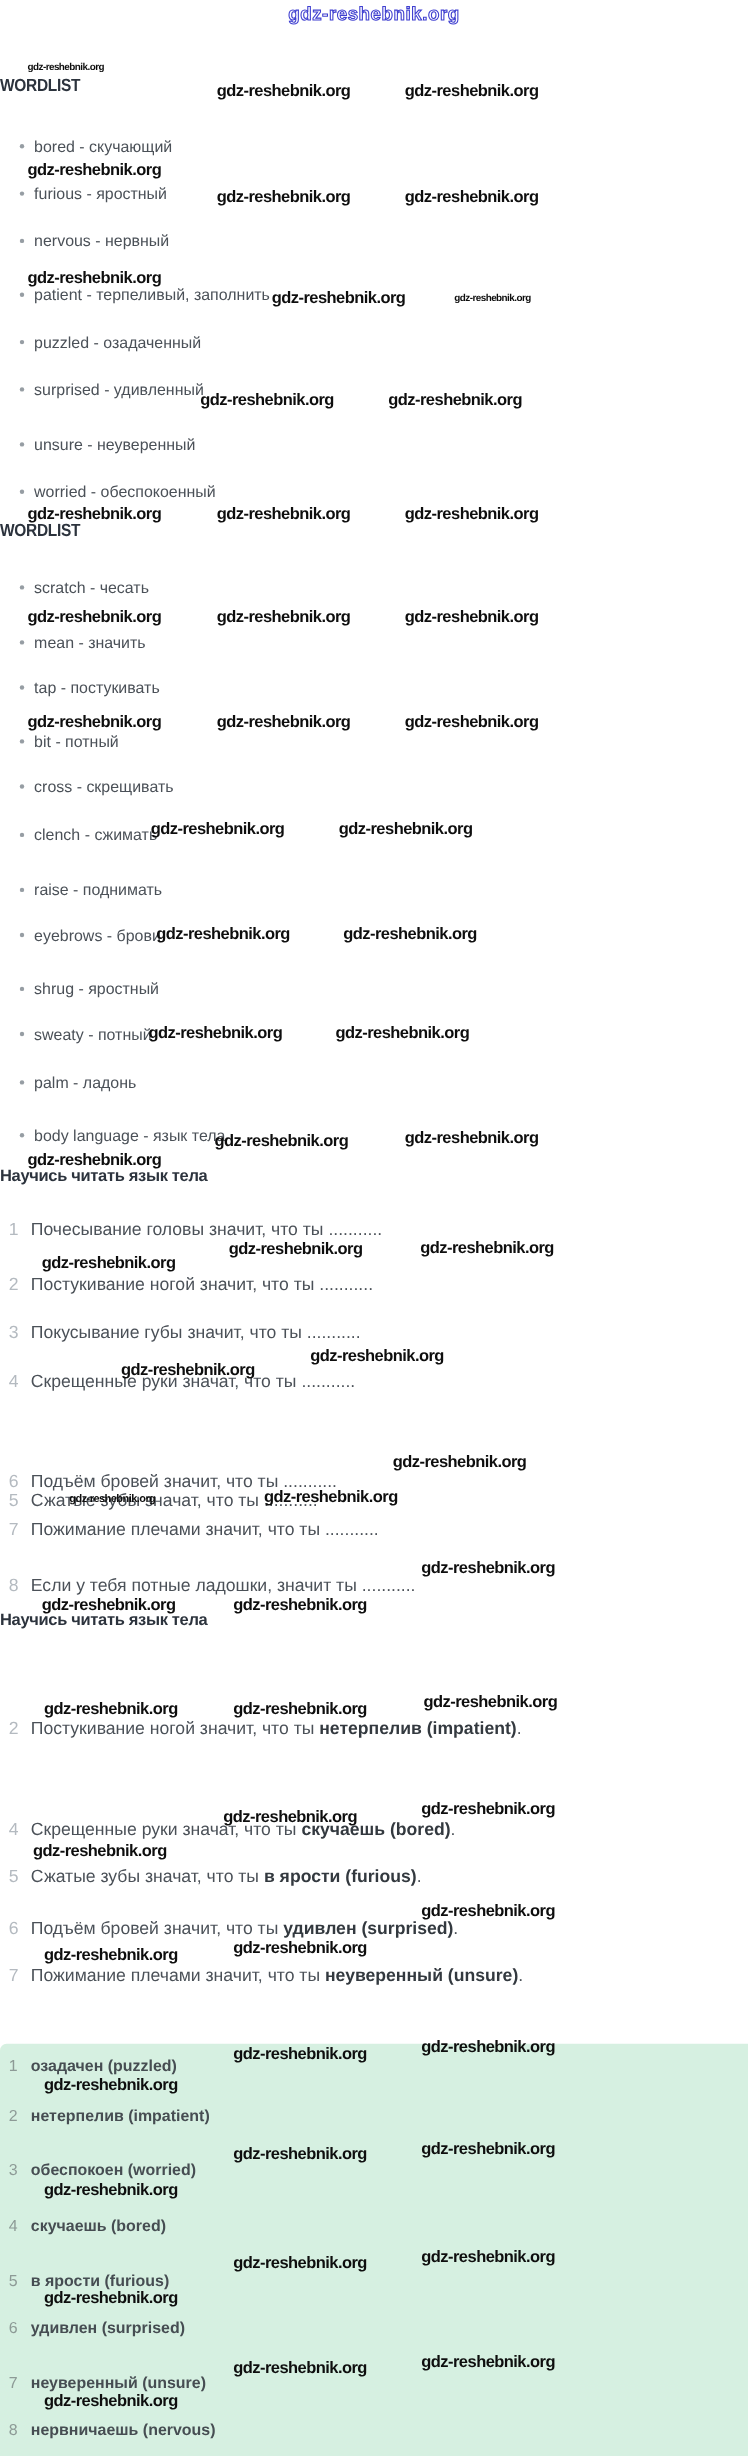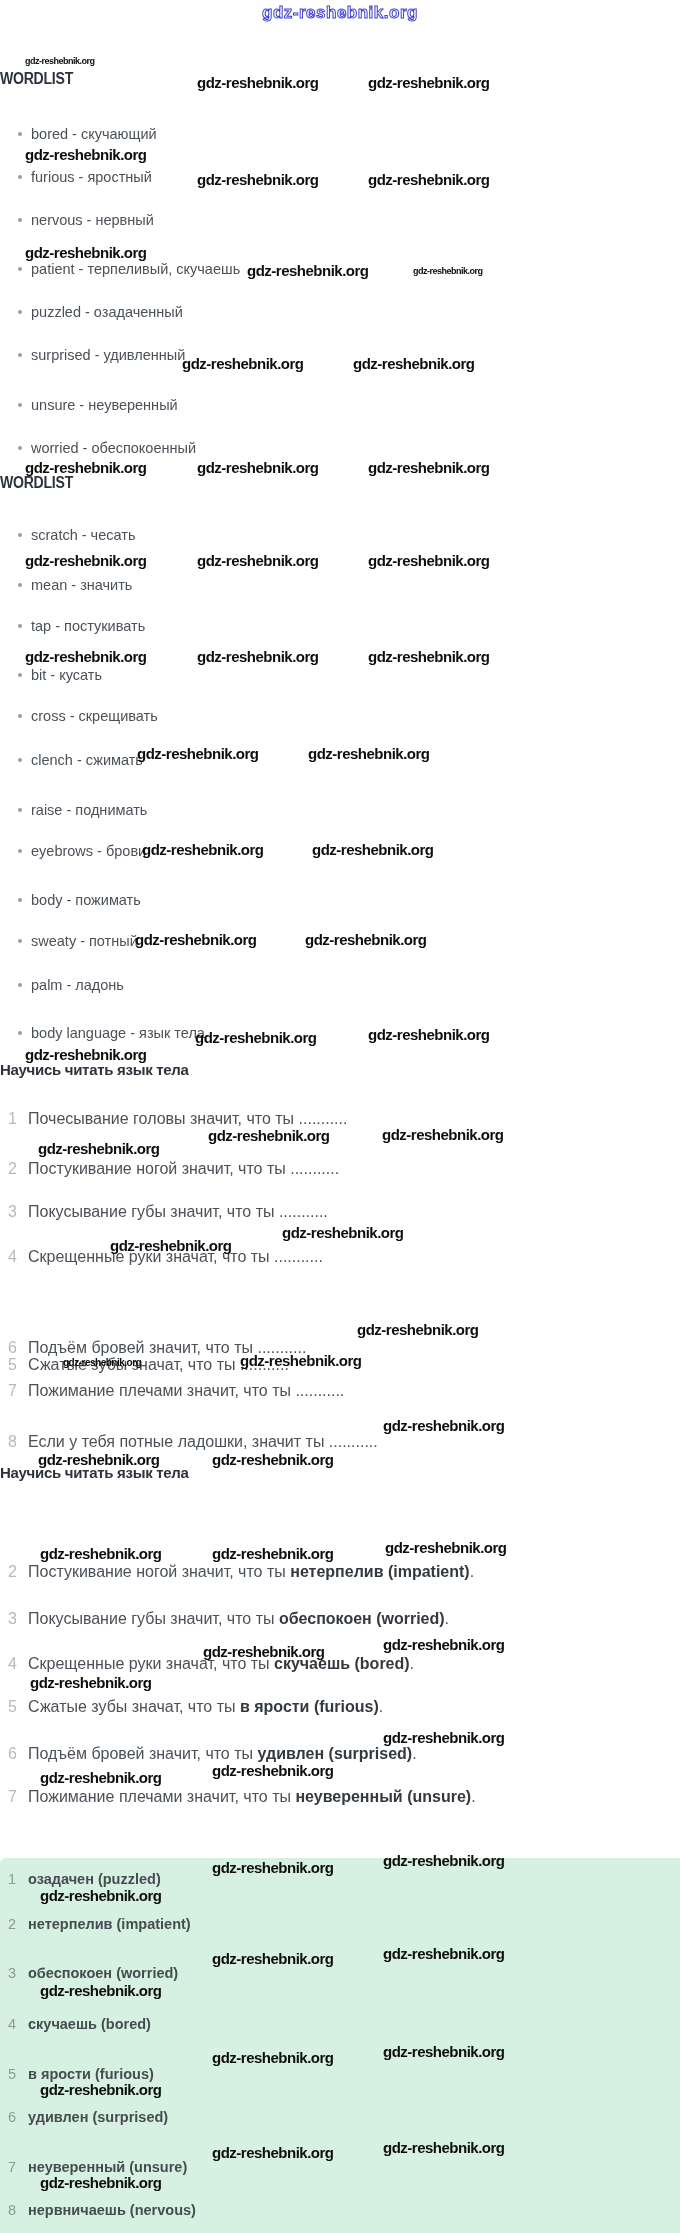--- a/index.html
+++ b/index.html
@@ -51,56 +51,55 @@
 
 <div class="page">
 
   <div class="logo">gdz-reshebnik.org</div>
 
   <div class="h h-cond" style="top:70px">WORDLIST</div>
 
   <div class="wl" style="top:126px"><span class="dot"></span><span>bored - скучающий</span></div>
   <div class="wl" style="top:169px"><span class="dot"></span><span>furious - яростный</span></div>
   <div class="wl" style="top:212px"><span class="dot"></span><span>nervous - нервный</span></div>
-  <div class="wl" style="top:261px"><span class="dot"></span><span>patient - терпеливый, скучаешь</span></div>
+  <div class="wl" style="top:261px"><span class="dot"></span><span>patient - терпеливый, заполнить</span></div>
   <div class="wl" style="top:304px"><span class="dot"></span><span>puzzled - озадаченный</span></div>
   <div class="wl" style="top:347px"><span class="dot"></span><span>surprised - удивленный</span></div>
   <div class="wl" style="top:397px"><span class="dot"></span><span>unsure - неуверенный</span></div>
   <div class="wl" style="top:440px"><span class="dot"></span><span>worried - обеспокоенный</span></div>
 
   <div class="h h-cond" style="top:474px">WORDLIST</div>
 
   <div class="wl" style="top:527px"><span class="dot"></span><span>scratch - чесать</span></div>
   <div class="wl" style="top:577px"><span class="dot"></span><span>mean - значить</span></div>
   <div class="wl" style="top:618px"><span class="dot"></span><span>tap - постукивать</span></div>
-  <div class="wl" style="top:667px"><span class="dot"></span><span>bit - кусать</span></div>
+  <div class="wl" style="top:667px"><span class="dot"></span><span>bit - потный</span></div>
   <div class="wl" style="top:708px"><span class="dot"></span><span>cross - скрещивать</span></div>
   <div class="wl" style="top:752px"><span class="dot"></span><span>clench - сжимать</span></div>
   <div class="wl" style="top:802px"><span class="dot"></span><span>raise - поднимать</span></div>
   <div class="wl" style="top:843px"><span class="dot"></span><span>eyebrows - брови</span></div>
-  <div class="wl" style="top:892px"><span class="dot"></span><span>body - пожимать</span></div>
+  <div class="wl" style="top:892px"><span class="dot"></span><span>shrug - яростный</span></div>
   <div class="wl" style="top:933px"><span class="dot"></span><span>sweaty - потный</span></div>
   <div class="wl" style="top:977px"><span class="dot"></span><span>palm - ладонь</span></div>
   <div class="wl" style="top:1025px"><span class="dot"></span><span>body language - язык тела</span></div>
 
   <div class="h" style="top:1061px">Научись читать язык тела</div>
 
   <div class="ex" style="top:1110px"><span class="num">1</span><span>Почесывание головы значит, что ты ...........</span></div>
   <div class="ex" style="top:1160px"><span class="num">2</span><span>Постукивание ногой значит, что ты ...........</span></div>
   <div class="ex" style="top:1203px"><span class="num">3</span><span>Покусывание губы значит, что ты ...........</span></div>
   <div class="ex" style="top:1248px"><span class="num">4</span><span>Скрещенные руки значат, что ты ...........</span></div>
   <div class="ex" style="top:1356px"><span class="num">5</span><span>Сжатые зубы значат, что ты ...........</span></div>
   <div class="ex" style="top:1339px"><span class="num">6</span><span>Подъём бровей значит, что ты ...........</span></div>
   <div class="ex" style="top:1382px"><span class="num">7</span><span>Пожимание плечами значит, что ты ...........</span></div>
   <div class="ex" style="top:1433px"><span class="num">8</span><span>Если у тебя потные ладошки, значит ты ...........</span></div>
 
   <div class="h" style="top:1464px">Научись читать язык тела</div>
 
   <div class="ex" style="top:1563px"><span class="num">2</span><span>Постукивание ногой значит, что ты </span><b>нетерпелив (impatient)</b><span>.</span></div>
-  <div class="ex" style="top:1610px"><span class="num">3</span><span>Покусывание губы значит, что ты </span><b>обеспокоен (worried)</b><span>.</span></div>
   <div class="ex" style="top:1655px"><span class="num">4</span><span>Скрещенные руки значат, что ты </span><b>скучаешь (bored)</b><span>.</span></div>
   <div class="ex" style="top:1698px"><span class="num">5</span><span>Сжатые зубы значат, что ты </span><b>в ярости (furious)</b><span>.</span></div>
   <div class="ex" style="top:1745px"><span class="num">6</span><span>Подъём бровей значит, что ты </span><b>удивлен (surprised)</b><span>.</span></div>
   <div class="ex" style="top:1788px"><span class="num">7</span><span>Пожимание плечами значит, что ты </span><b>неуверенный (unsure)</b><span>.</span></div>
 
   <div class="answer-panel"></div>
 
   <div class="ak" style="top:1871px"><span class="num">1</span><span>озадачен (puzzled)</span></div>
   <div class="ak" style="top:1916px"><span class="num">2</span><span>нетерпелив (impatient)</span></div>
   <div class="ak" style="top:1965px"><span class="num">3</span><span>обеспокоен (worried)</span></div>

